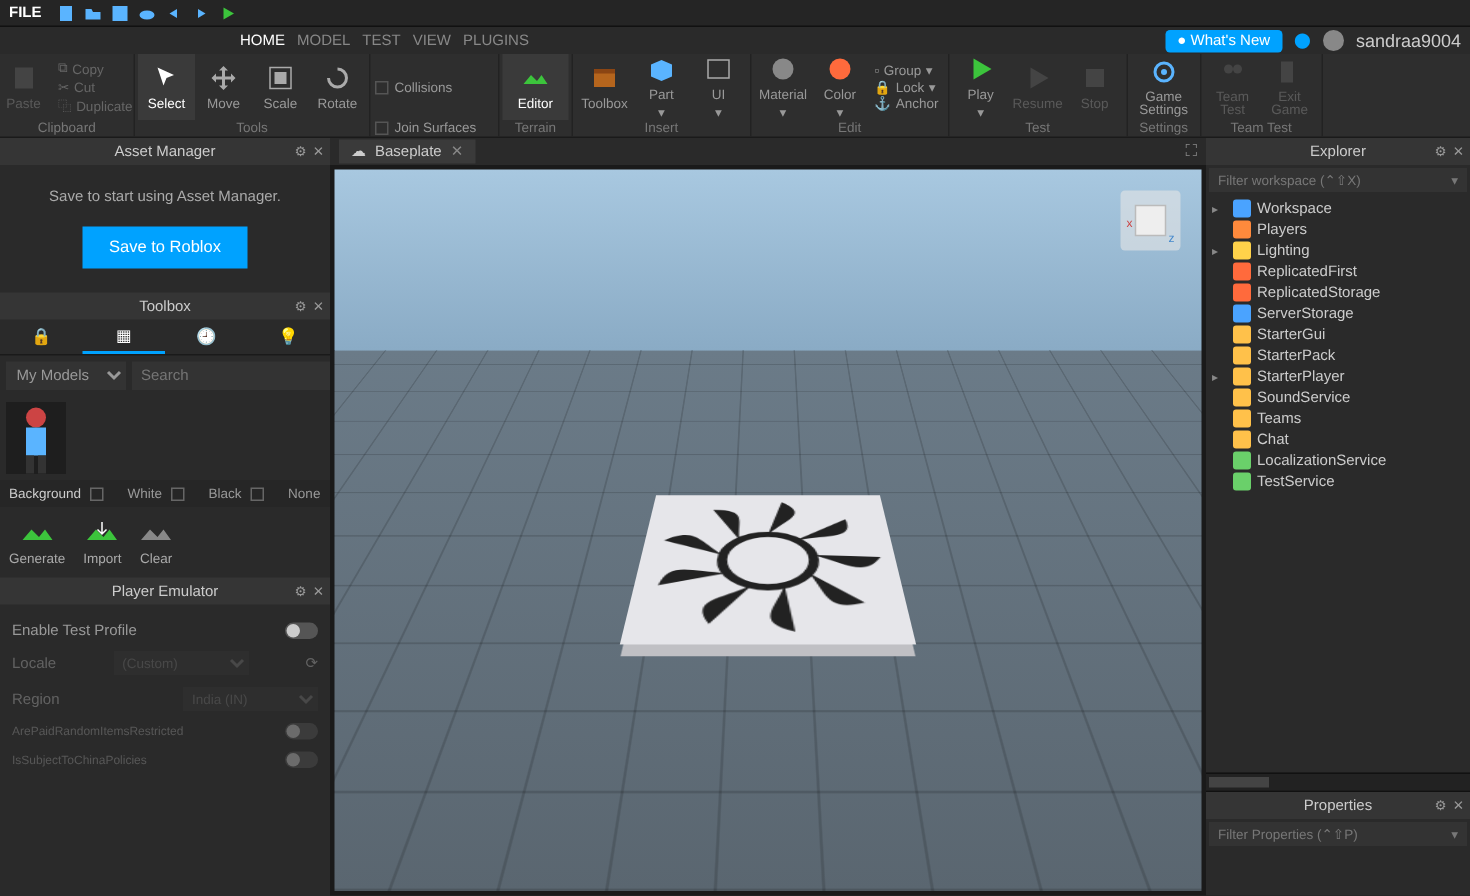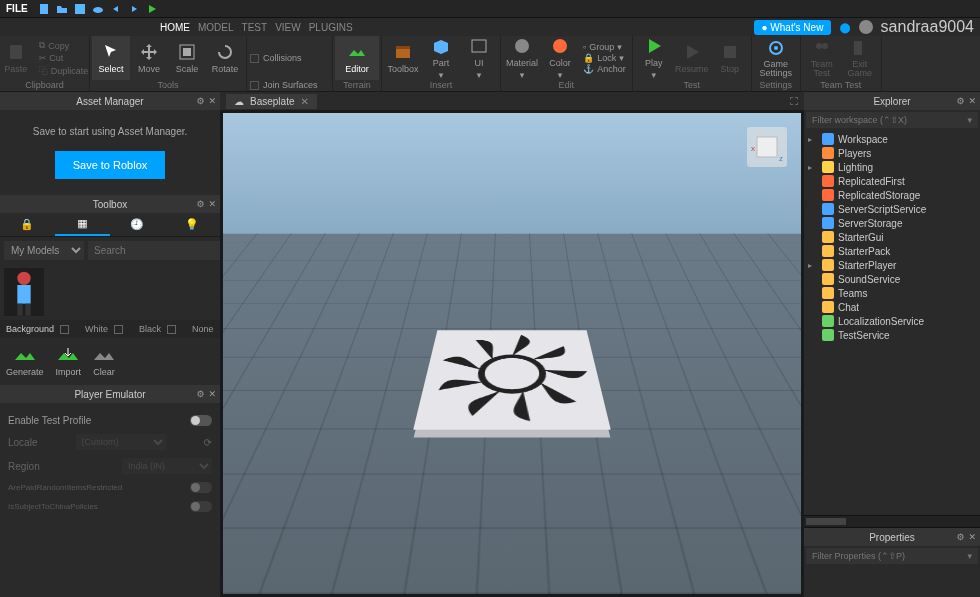--- a/index.html
+++ b/index.html
@@ -6,21 +6,21 @@
 body{background:#2e2e2e;color:#ccc;font-size:11px;width:980px;height:597px;overflow:hidden;display:flex;flex-direction:column}
 .topbar{height:18px;background:#252525;display:flex;align-items:center;padding:0 6px;gap:4px;border-bottom:1px solid #111}
 .topbar .file{color:#fff;font-weight:bold;font-size:10px;margin-right:6px}
 .topbar .mini-icons{display:flex;gap:6px}
 .topbar .mini-icons span{width:12px;height:12px;display:inline-block}
 .menubar{height:18px;background:#2a2a2a;display:flex;align-items:center;padding-left:160px;gap:8px;font-size:10px;color:#888;position:relative}
 .menubar .tab{cursor:pointer}
 .menubar .tab.active{color:#fff}
 .menubar .right{position:absolute;right:6px;display:flex;align-items:center;gap:8px}
 .whatsnew{background:#00a2ff;color:#fff;padding:2px 8px;border-radius:3px;font-size:10px}
-.user{color:#ccc;font-size:16px}
+.user{color:#ccc;font-size:12px}
 .ribbon{height:56px;background:#2e2e2e;display:flex;border-bottom:1px solid #1a1a1a}
 .rgroup{display:flex;flex-direction:column;align-items:center;padding:0 2px;border-right:1px solid #222;justify-content:flex-end}
 .rgroup .items{display:flex;gap:0;flex:1;align-items:center}
 .ritem{display:flex;flex-direction:column;align-items:center;justify-content:center;width:38px;height:44px;color:#999;font-size:9px;gap:2px;cursor:pointer}
 .ritem.wide{width:44px}
 .ritem.sel{background:#3a3a3a;color:#fff}
 .ritem .icon{width:20px;height:20px;display:flex;align-items:center;justify-content:center}
 .ritem.disabled{opacity:.4}
 .glabel{font-size:9px;color:#777;padding-bottom:1px}
 .clipgroup{width:90px}
@@ -540,25 +540,20 @@
           <span>ReplicatedFirst</span>
         </div>
         <div class="node">
           <span class="exp"></span>
           <span class="ticon" style="background:#ff6a3c"></span>
           <span>ReplicatedStorage</span>
         </div>
         <div class="node">
           <span class="exp"></span>
           <span class="ticon" style="background:#4aa3ff"></span>
-          <span>ServerScriptService</span>
-        </div>
-        <div class="node">
-          <span class="exp"></span>
-          <span class="ticon" style="background:#4aa3ff"></span>
           <span>ServerStorage</span>
         </div>
         <div class="node">
           <span class="exp"></span>
           <span class="ticon" style="background:#ffc14a"></span>
           <span>StarterGui</span>
         </div>
         <div class="node">
           <span class="exp"></span>
           <span class="ticon" style="background:#ffc14a"></span>

